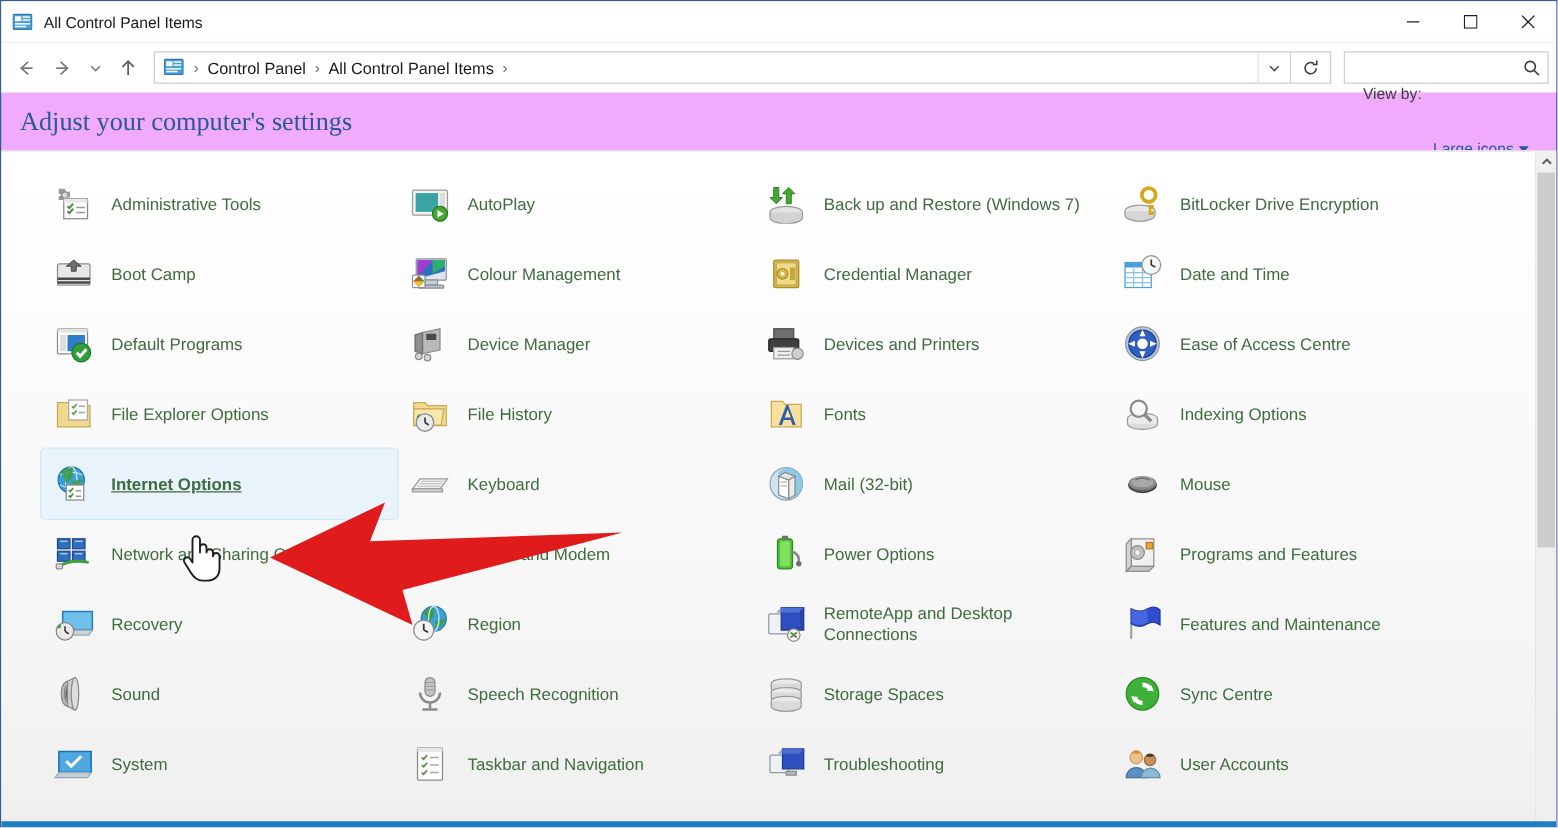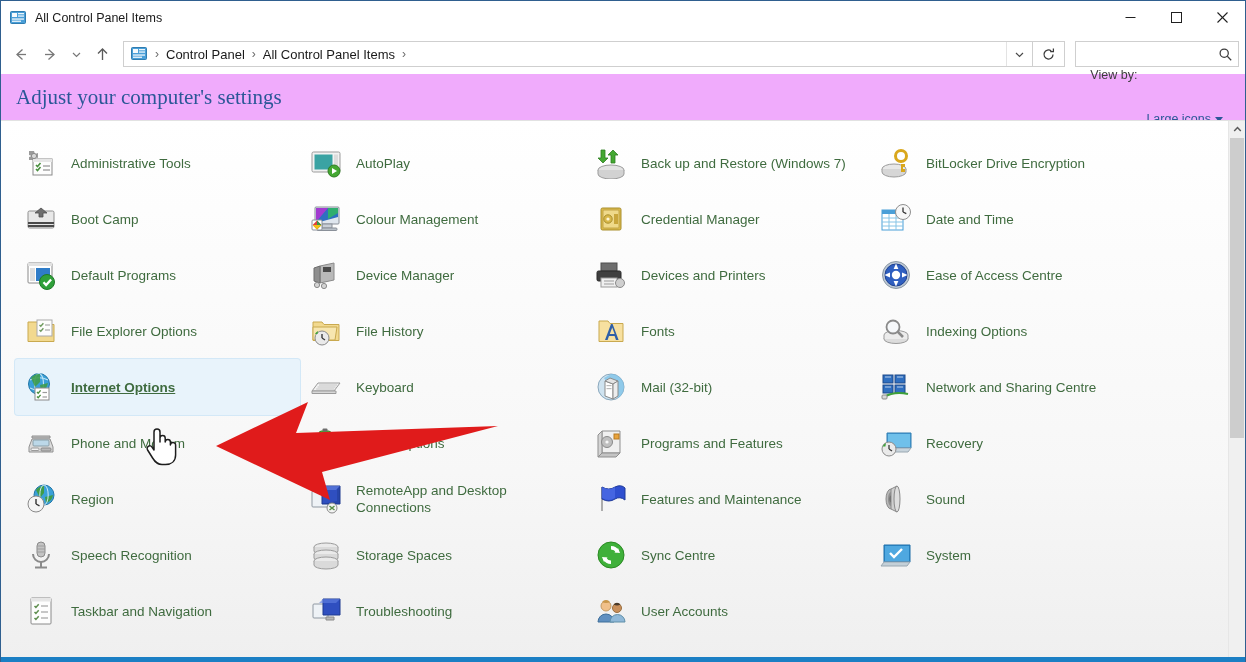--- a/index.html
+++ b/index.html
@@ -140,20 +140,21 @@
   .content {
     flex: 1 1 auto; position: relative;
     border-top: 1px solid #e2e2e2;
     display: flex; overflow: hidden;
     background: linear-gradient(180deg,#ffffff 0%, #f7f7f7 65%, #efefef 100%);
   }
   .grid-wrap {
     flex: 1 1 auto; position: relative;
     padding: 14px 0 0 14px;
     overflow: hidden;
+    margin-left: 18px;
   }
   .grid {
     display: grid;
     grid-template-columns: repeat(4, 285px);
     grid-auto-rows: 56px;
     column-gap: 0; row-gap: 0;
   }
   .cpitem {
     display: flex; align-items: center; gap: 14px;
     padding: 2px 6px 2px 10px;
@@ -583,20 +584,31 @@
                 <path d="M18 13 l5-3 l0 15 l-5 3z" fill="#ededed" stroke="#8a8a8a"></path>
                 <rect x="11.5" y="14" width="5" height="1.2" fill="#bcbcbc"></rect>
                 <rect x="11.5" y="17" width="5" height="1.2" fill="#bcbcbc"></rect>
               </svg>
             </span>
             <span class="lbl">Mail (32-bit)</span>
           </div>
           <div class="cpitem">
             <span class="ico">
               <svg viewBox="0 0 32 32" width="32" height="32">
+                <ellipse cx="16" cy="17" rx="11" ry="6" fill="#5f5f5f" stroke="#3f3f3f"></ellipse>
+                <ellipse cx="16" cy="15.4" rx="11" ry="5.6" fill="#8a8a8a"></ellipse>
+                <ellipse cx="16" cy="14.6" rx="9" ry="4.2" fill="#a8a8a8"></ellipse>
+                <path d="M10 13 q6-3 12 0" stroke="#636363" fill="none" stroke-width="1"></path>
+              </svg>
+            </span>
+            <span class="lbl">Mouse</span>
+          </div>
+          <div class="cpitem">
+            <span class="ico">
+              <svg viewBox="0 0 32 32" width="32" height="32">
                 <rect x="3" y="4" width="10" height="8" fill="#2f6fc0" stroke="#1f4a8a"></rect>
                 <rect x="15" y="4" width="10" height="8" fill="#2f6fc0" stroke="#1f4a8a"></rect>
                 <rect x="3" y="14" width="10" height="8" fill="#2f6fc0" stroke="#1f4a8a"></rect>
                 <rect x="15" y="14" width="10" height="8" fill="#2f6fc0" stroke="#1f4a8a"></rect>
                 <g stroke="#ffffff" stroke-width="0.9" opacity="0.75">
                   <line x1="5" y1="6" x2="11" y2="6"></line>
                   <line x1="17" y1="6" x2="23" y2="6"></line>
                   <line x1="5" y1="16" x2="11" y2="16"></line>
                   <line x1="17" y1="16" x2="23" y2="16"></line>
                 </g>

